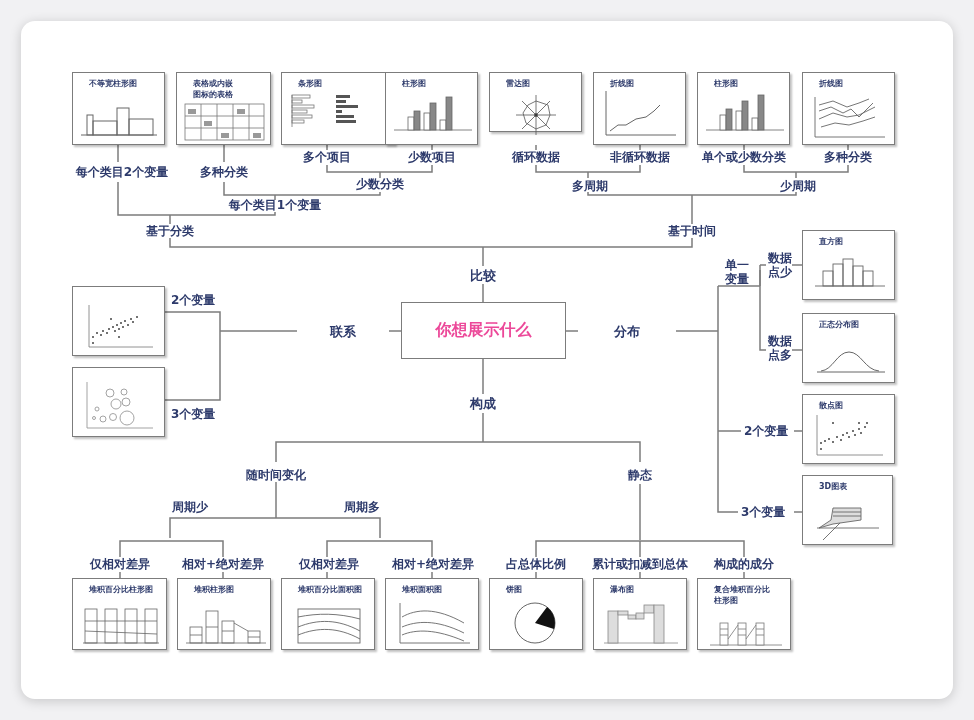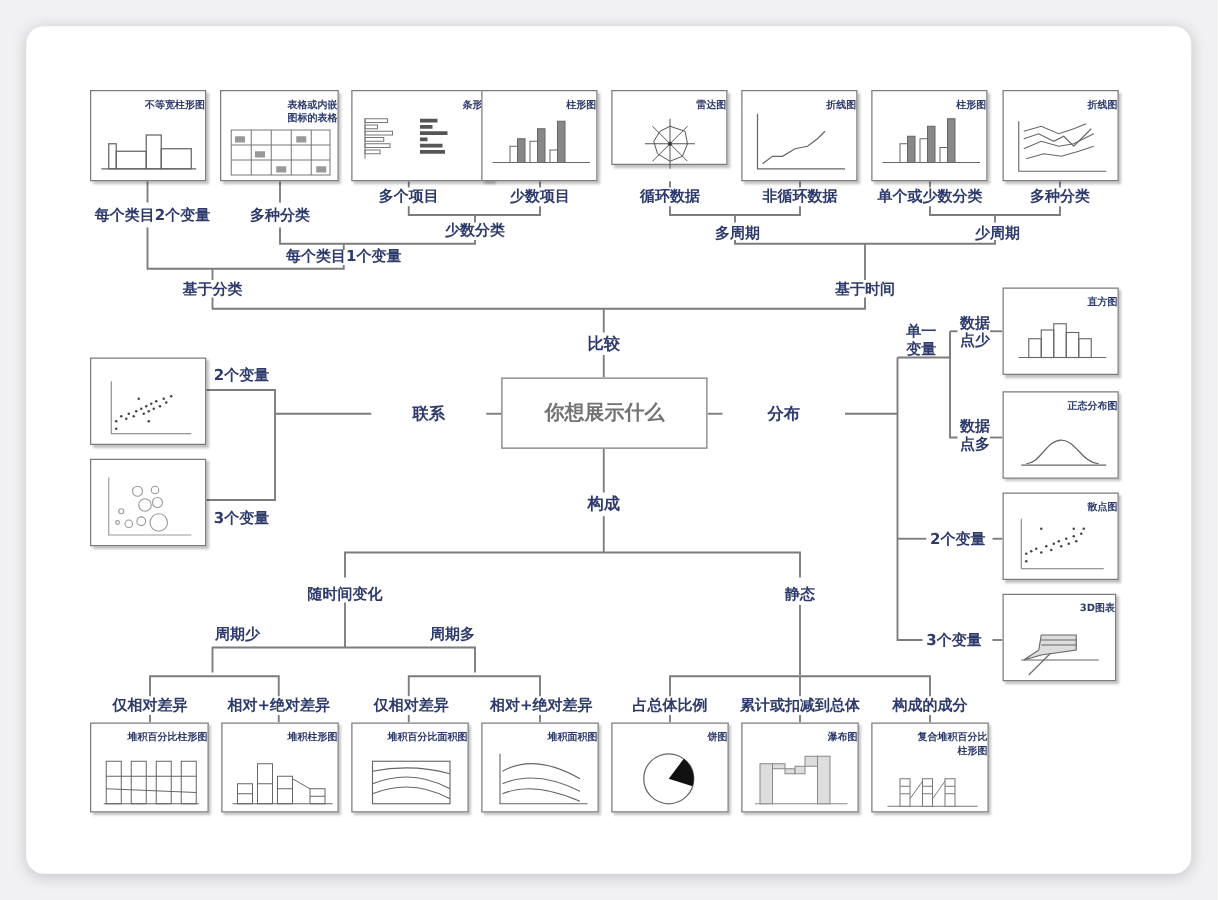--- a/index.html
+++ b/index.html
@@ -7,26 +7,26 @@
          font-family:"DejaVu Sans", "Liberation Sans", sans-serif; }
   .card { position:absolute; left:21px; top:21px; width:932px; height:678px; background:#ffffff;
           border-radius:14px; box-shadow:0 2px 12px rgba(0,0,0,0.18); }
   svg.lines { position:absolute; left:0; top:0; width:974px; height:720px; }
   .lbl { position:absolute; color:#2d3a6b; font-weight:bold; font-size:12px; white-space:nowrap;
          line-height:1; background:transparent; }
   .lbl.big { font-size:13px; }
   .lbl.center { transform:translateX(-50%); }
   .chart-box { position:absolute; background:#fff; border:1.5px solid #7c7c7c;
                box-shadow:2px 2px 2px rgba(0,0,0,0.25); box-sizing:border-box; }
-  .chart-box .title { position:absolute; left:16px; right:0; top:5px; text-align:right;
+  .chart-box .title { position:absolute; left:16px; right:0; top:5px; text-align:left;
                       font-size:8px; color:#2d3a6b; font-weight:bold; line-height:11px; }
   .chart-box svg { position:absolute; left:0; top:0; }
   .main-box { position:absolute; left:401px; top:302px; width:165px; height:57px; background:#fff;
               border:1.5px solid #7c7c7c; box-sizing:border-box; display:flex; align-items:center;
-              justify-content:center; font-size:16px; font-weight:bold; color:#737373; }
+              justify-content:center; font-size:16px; font-weight:bold; color:#ec4899; }
 </style>
 </head>
 <body>
 
 <div class="card"></div>
 
 <svg class="lines" viewBox="0 0 974 720">
   <g stroke="#7c7c7c" stroke-width="1.5" fill="none">
 
     <line x1="118" y1="145" x2="118" y2="162"></line>

